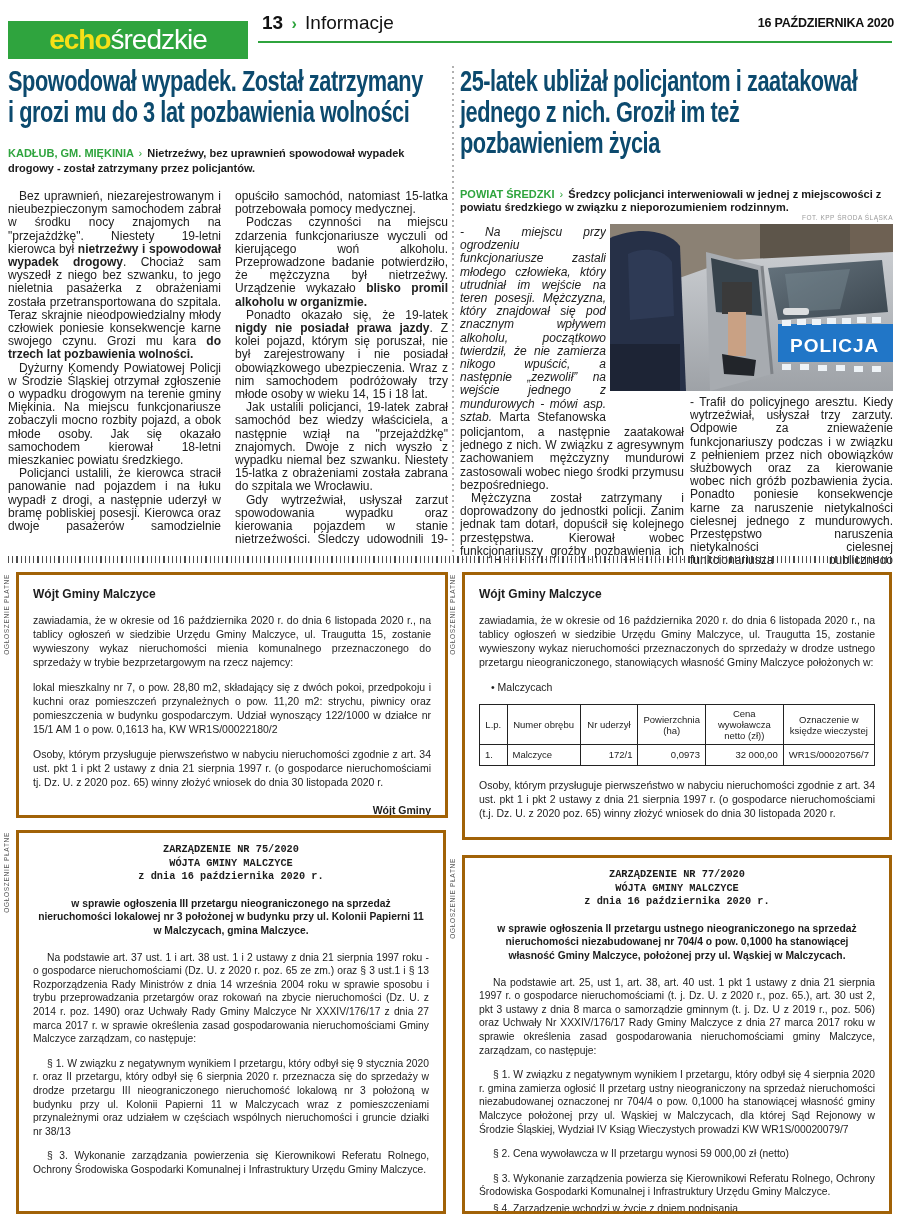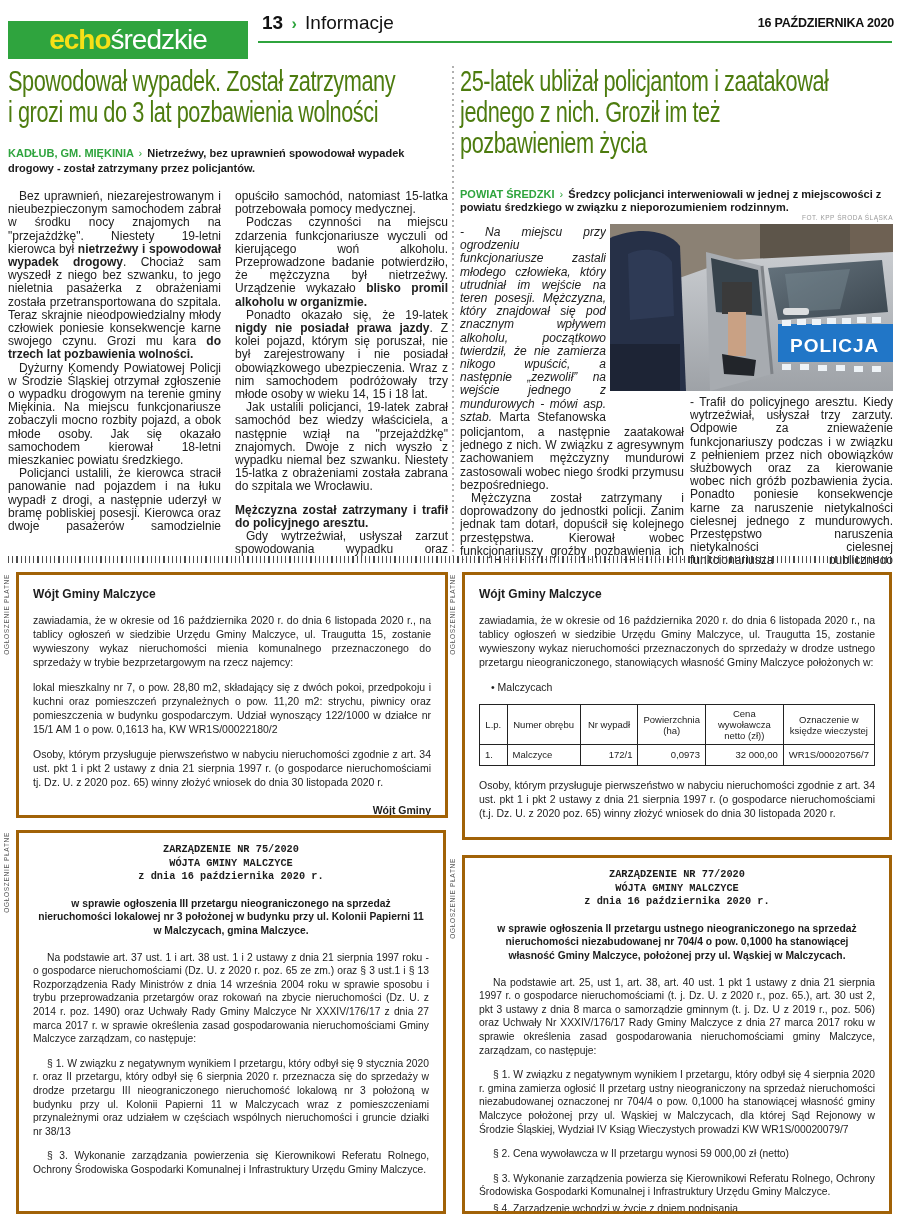--- a/index.html
+++ b/index.html
@@ -9,21 +9,21 @@
   .masthead{position:absolute;left:8px;top:5px;width:240px;height:38px;background:#2fa43e;
             display:flex;align-items:center;justify-content:center;margin-top:16px;}
   .masthead .echo{color:#f7e017;font-weight:700;font-size:28px;letter-spacing:-1px;}
   .masthead .suffix{color:#fff;font-weight:400;font-size:28px;letter-spacing:-1px;}
   .pagesec{position:absolute;left:262px;top:12px;font-size:19px;color:#111;}
   .pagesec .num{font-weight:700;}
   .pagesec .sep{color:#2fa43e;font-weight:700;font-size:16px;padding:0 3px;}
   .issue-date{position:absolute;right:6px;top:16px;font-size:12.5px;font-weight:700;color:#111;letter-spacing:-0.2px;}
   .green-rule{position:absolute;left:258px;top:41px;width:634px;height:2px;background:#2fa43e;}
   
-  .headline{position:absolute;font-weight:400;color:#4d7c0f;}
+  .headline{position:absolute;font-weight:700;color:#0c4a6e;}
   .headline .hl{white-space:nowrap;font-size:29px;line-height:31px;letter-spacing:-0.6px;
                 transform:scaleX(0.75);transform-origin:0 50%;}
   .lead{position:absolute;font-size:11px;line-height:15px;font-weight:700;color:#1a1a1a;}
   .lead .tag{color:#2fa43e;text-transform:uppercase;}
   .lead .arr{color:#2fa43e;padding:0 2px;font-weight:400;}
   
   .body-text{font-size:12px;line-height:13.2px;text-align:justify;color:#202020;}
   .body-text p{margin:0;text-indent:11px;}
   .body-text p.noindent{text-indent:0;}
   .cols2{position:absolute;left:8px;top:190px;width:440px;height:368px;
@@ -84,21 +84,20 @@
     <span class="arr">›</span>
     <span>Nietrzeźwy, bez uprawnień spowodował wypadek drogowy - został zatrzymany przez policjantów.</span>
   </div>
   <div class="cols2 body-text">
     <p><span>Bez uprawnień, niezarejestrowanym i nieubezpieczonym samochodem zabrał w środku nocy znajomych na "przejażdżkę". Niestety 19-letni kierowca był </span><span class="b">nietrzeźwy i spowodował wypadek drogowy</span><span>. Chociaż sam wyszedł z niego bez szwanku, to jego nieletnia pasażerka z obrażeniami została przetransportowana do szpitala. Teraz skrajnie nieodpowiedzialny młody człowiek poniesie konsekwencje karne swojego czynu. Grozi mu kara </span><span class="b">do trzech lat pozbawienia wolności.</span></p>
     <p><span>Dyżurny Komendy Powiatowej Policji w Środzie Śląskiej otrzymał zgłoszenie o wypadku drogowym na terenie gminy Miękinia. Na miejscu funkcjonariusze zobaczyli mocno rozbity pojazd, a obok młode osoby. Jak się okazało samochodem kierował 18-letni mieszkaniec powiatu średzkiego.</span></p>
     <p><span>Policjanci ustalili, że kierowca stracił panowanie nad pojazdem i na łuku wypadł z drogi, a następnie uderzył w bramę pobliskiej posesji. Kierowca oraz dwoje pasażerów samodzielnie opuściło samochód, natomiast 15-latka potrzebowała pomocy medycznej.</span></p>
     <p><span>Podczas czynności na miejscu zdarzenia funkcjonariusze wyczuli od kierującego woń alkoholu. Przeprowadzone badanie potwierdziło, że mężczyzna był nietrzeźwy. Urządzenie wykazało </span><span class="b">blisko promil alkoholu w organizmie.</span></p>
     <p><span>Ponadto okazało się, że 19-latek </span><span class="b">nigdy nie posiadał prawa jazdy</span><span>. Z kolei pojazd, którym się poruszał, nie był zarejestrowany i nie posiadał obowiązkowego ubezpieczenia. Wraz z nim samochodem podróżowały trzy młode osoby w wieku 14, 15 i 18 lat.</span></p>
     <p><span>Jak ustalili policjanci, 19-latek zabrał samochód bez wiedzy właściciela, a następnie wziął na "przejażdżkę" znajomych. Dwoje z nich wyszło z wypadku niemal bez szwanku. Niestety 15-latka z obrażeniami została zabrana do szpitala we Wrocławiu.</span></p>
-    <p class="subhead">Mężczyzna został zatrzymany i trafił do policyjnego aresztu.</p>
     <p>Gdy wytrzeźwiał, usłyszał zarzut spowodowania wypadku oraz kierowania pojazdem w stanie nietrzeźwości. Śledczy udowodnili 19-latkowi naruszenie zasad bezpieczeństwa w ruchu drogowym i spowodowanie wypadku. Przyznał się do zarzucanych mu czynów.</p>
     <p>Przestępstwo spowodowania wypadku drogowego, w którym inna osoba odniosła obrażenia ciała, zagrożone jest karą do trzech lat pozbawienia wolności.</p>
 
   </div>
 
   <div class="colrule"></div>
 
   <div class="headline" style="left:460px;top:66px;width:432px;">
     <div class="hl">25-latek ubliżał policjantom i zaatakował</div>
     <div class="hl">jednego z nich. Groził im też</div>
@@ -198,21 +197,21 @@
     <p>zawiadamia, że w okresie od 16 października 2020 r. do dnia 6 listopada 2020 r., na tablicy ogłoszeń w siedzibie Urzędu Gminy Malczyce, ul. Traugutta 15, zostanie wywieszony wykaz nieruchomości przeznaczonych do sprzedaży w drodze ustnego przetargu nieograniczonego, stanowiących własność Gminy Malczyce położonych w:</p>
     <div class="bullet">
       <span>•</span>
       <span>Malczycach</span>
     </div>
     <table class="ntable">
       <tbody>
           <tr>
         <th style="width:7%">L.p.</th>
         <th style="width:19%">Numer obrębu</th>
-        <th style="width:15%">Nr wypadł</th>
+        <th style="width:15%">Nr uderzył</th>
         <th style="width:17%">Powierzchnia (ha)</th>
         <th style="width:20%">Cena wywoławcza netto (zł))</th>
         <th style="width:22%">Oznaczenie w księdze wieczystej</th>
       </tr>
       <tr>
         <td>1.</td>
         <td>Malczyce</td>
         <td class="r">172/1</td>
         <td class="r">0,0973</td>
         <td class="r">32 000,00</td>

